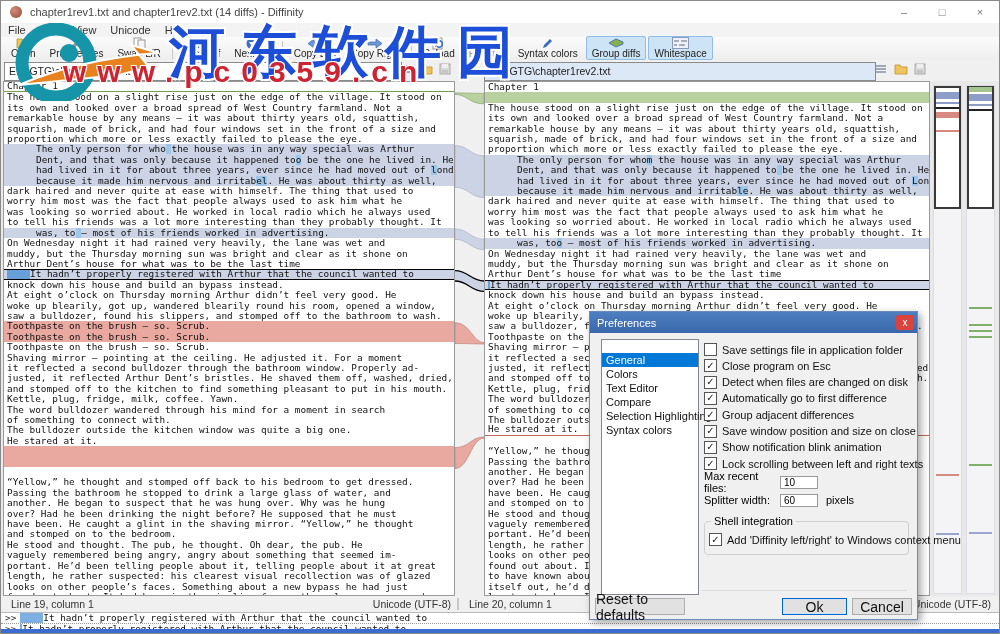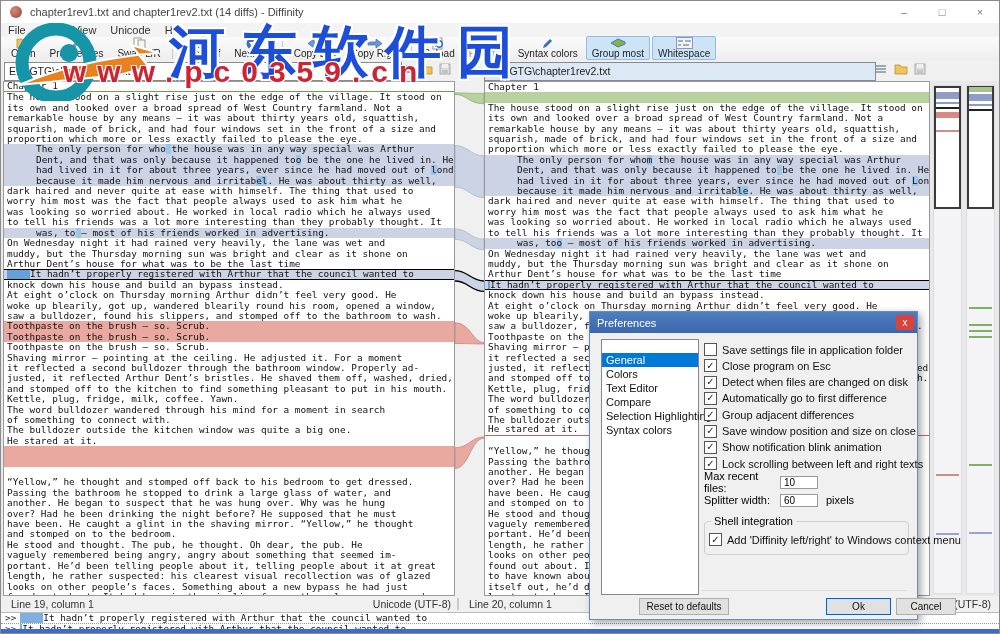--- a/index.html
+++ b/index.html
@@ -87,22 +87,22 @@
        display:flex;align-items:center;justify-content:center;font-size:10px;color:#222;line-height:1;}
   .cblabel{white-space:nowrap;color:#111;}
   .fieldrow{position:absolute;left:2px;display:flex;align-items:center;height:14px;}
   .fieldrow .flabel{width:76px;}
   .fieldrow .finput{width:30px;height:11px;border:1px solid #999;background:#fff;font-size:10px;padding:0 3px;line-height:11px;}
   .fieldrow .fsuffix{margin-left:8px;}
   #shellgroup{position:absolute;left:2px;top:182px;width:203px;height:32px;border:1px solid #cfcfcf;border-radius:4px;}
   #shellgroup .gtitle{position:absolute;left:6px;top:-7px;background:#f0f0f0;padding:0 3px;font-size:11px;}
   #shellgroup .cbrow{top:11px;left:4px;}
   #dlgsep{position:absolute;left:112px;top:278px;width:205px;height:1px;background:#dcdcdc;}
-  .dlgbtn{position:absolute;top:286px;height:17px;background:#e1e1e1;border:1px solid #adadad;font-size:10px;
-       display:flex;align-items:center;justify-content:center;color:#111;box-sizing:border-box;margin-left:44px;}
+  .dlgbtn{position:absolute;top:286px;height:17px;background:#e1e1e1;border:1px solid #adadad;font-size:14px;
+       display:flex;align-items:center;justify-content:center;color:#111;box-sizing:border-box;}
   #btnreset{left:5px;width:90px;}
   #btnok{left:192px;width:65px;border:1px solid #0066c8;box-shadow:inset 0 0 0 1px #cfe2f5;}
   #btncancel{left:262px;width:60px;}
   
   #watermark{position:absolute;left:0;top:10px;width:640px;height:95px;pointer-events:none;z-index:40;}
   #wmtext1{position:absolute;left:168px;top:4px;font-size:56px;font-weight:bold;letter-spacing:16px;color:#1d4ed8;
        text-shadow:-2px -2px 0 #fff,2px -2px 0 #fff,-2px 2px 0 #fff,2px 2px 0 #fff;white-space:nowrap;}
   #wmtext2{position:absolute;left:62px;top:44px;font-size:30px;font-weight:bold;letter-spacing:11px;color:#cc2433;
        text-shadow:-1px -1px 0 #fff,1px -1px 0 #fff,-1px 1px 0 #fff,1px 1px 0 #fff;white-space:nowrap;}
   #wmlogo{position:absolute;left:10px;top:12px;}
@@ -220,21 +220,21 @@
           </svg>
         </div>
         <div class="tlabel">Syntax colors</div>
       </div>
       <div class="tbtn active">
         <div class="ticon">
           <svg width="16" height="12">
             <path d="M1 6 L8 2 L15 5 L15 7 L8 10 Z" fill="#8ab04e" stroke="#4a78b0" stroke-width="1"></path>
           </svg>
         </div>
-        <div class="tlabel">Group most</div>
+        <div class="tlabel">Group diffs</div>
       </div>
       <div class="tbtn active">
         <div class="ticon">
           <svg width="17" height="12">
             <rect x="0.5" y="0.5" width="16" height="11" fill="#eef3fa" stroke="#8899bb"></rect>
             <g stroke="#667" stroke-width="1">
               <line x1="2" y1="4" x2="7" y2="4"></line>
               <line x1="9" y1="4" x2="15" y2="4"></line>
               <line x1="2" y1="8" x2="5" y2="8"></line>
               <line x1="7" y1="8" x2="13" y2="8"></line>

